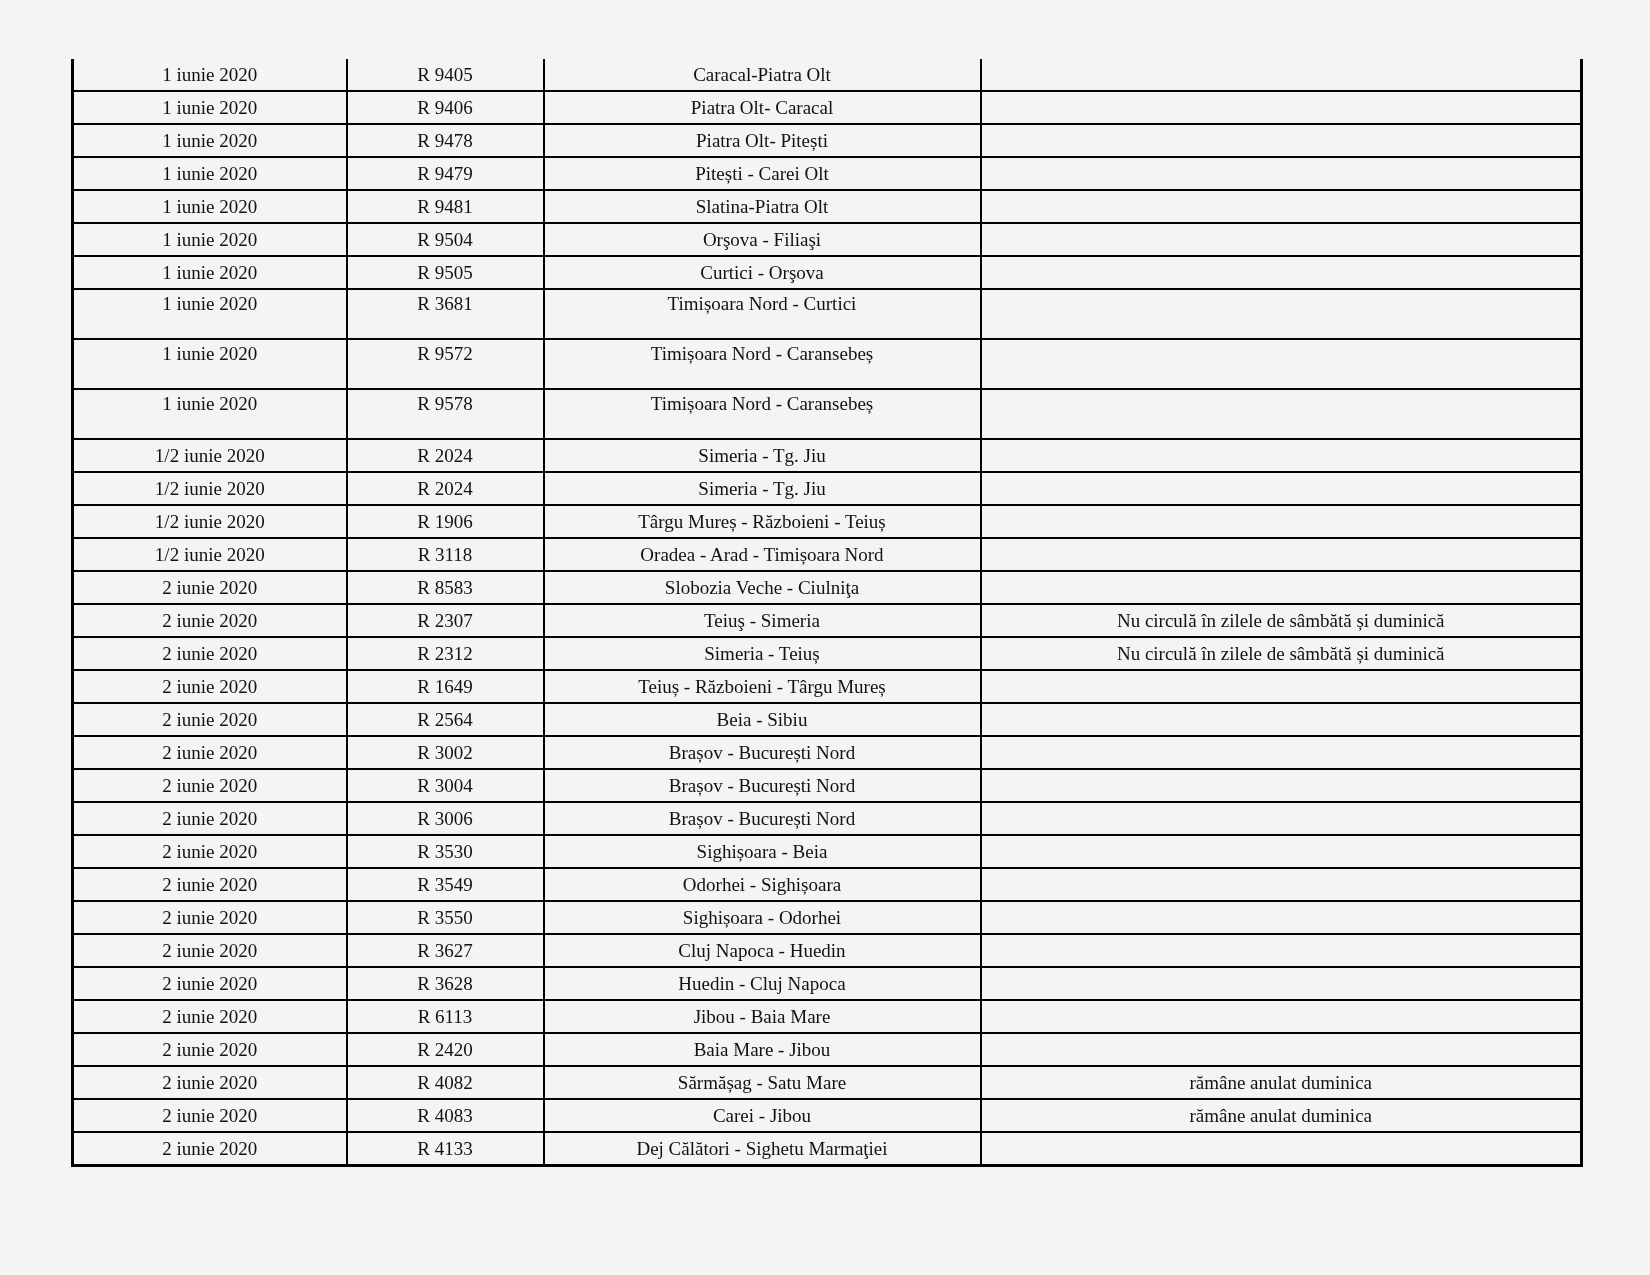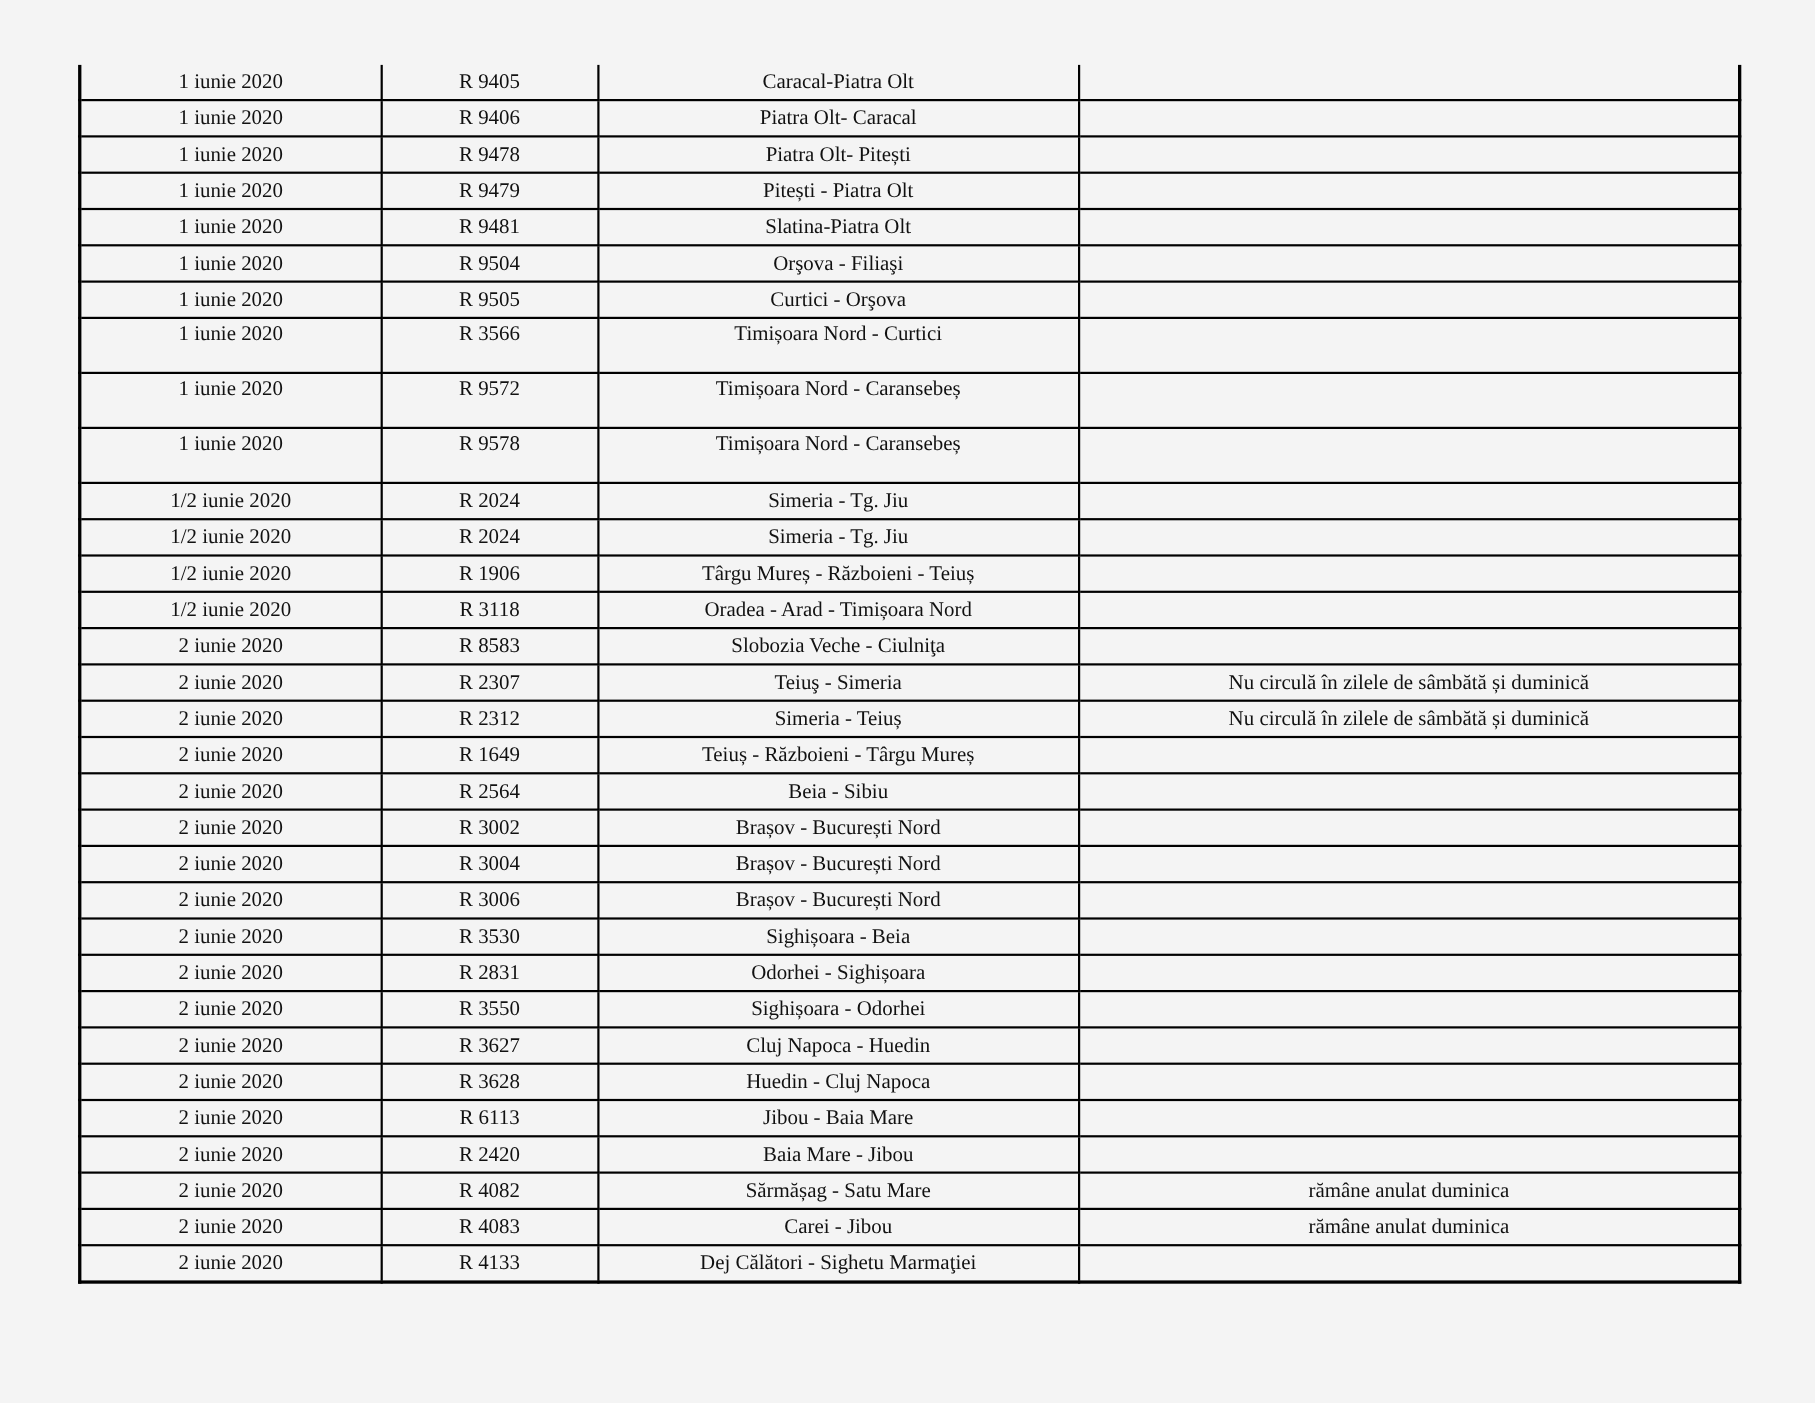--- a/index.html
+++ b/index.html
@@ -87,21 +87,21 @@
         </tr>
         <tr>
           <td>1 iunie 2020</td>
           <td>R 9478</td>
           <td>Piatra Olt- Pitești</td>
           <td></td>
         </tr>
         <tr>
           <td>1 iunie 2020</td>
           <td>R 9479</td>
-          <td>Pitești - Piatra Olt</td>
+          <td>Pitești - Carei Olt</td>
           <td></td>
         </tr>
         <tr>
           <td>1 iunie 2020</td>
           <td>R 9481</td>
           <td>Slatina-Piatra Olt</td>
           <td></td>
         </tr>
         <tr>
           <td>1 iunie 2020</td>
@@ -110,21 +110,21 @@
           <td></td>
         </tr>
         <tr>
           <td>1 iunie 2020</td>
           <td>R 9505</td>
           <td>Curtici - Orşova</td>
           <td></td>
         </tr>
         <tr class="tall">
           <td>1 iunie 2020</td>
-          <td>R 3566</td>
+          <td>R 3681</td>
           <td>Timișoara Nord - Curtici</td>
           <td></td>
         </tr>
         <tr class="tall">
           <td>1 iunie 2020</td>
           <td>R 9572</td>
           <td>Timișoara Nord - Caransebeș</td>
           <td></td>
         </tr>
         <tr class="tall">
@@ -206,21 +206,21 @@
           <td></td>
         </tr>
         <tr>
           <td>2 iunie 2020</td>
           <td>R 3530</td>
           <td>Sighișoara - Beia</td>
           <td></td>
         </tr>
         <tr>
           <td>2 iunie 2020</td>
-          <td>R 2831</td>
+          <td>R 3549</td>
           <td>Odorhei - Sighișoara</td>
           <td></td>
         </tr>
         <tr>
           <td>2 iunie 2020</td>
           <td>R 3550</td>
           <td>Sighișoara - Odorhei</td>
           <td></td>
         </tr>
         <tr>

